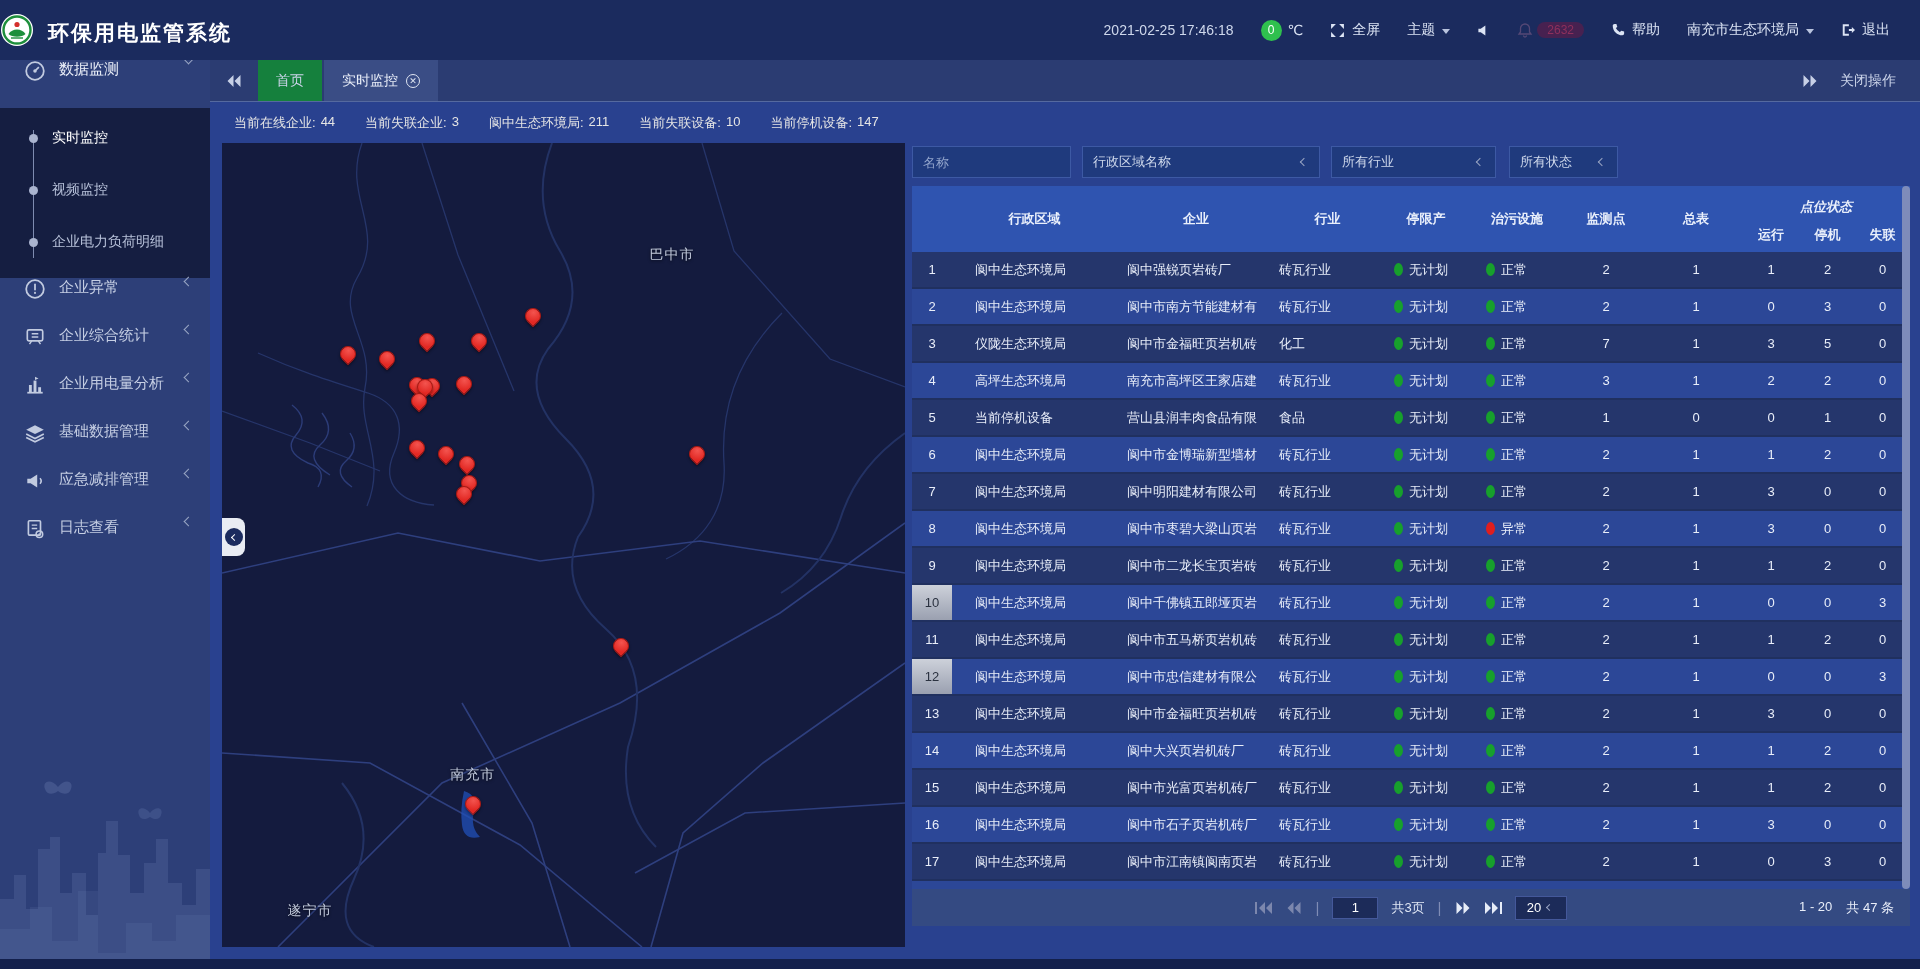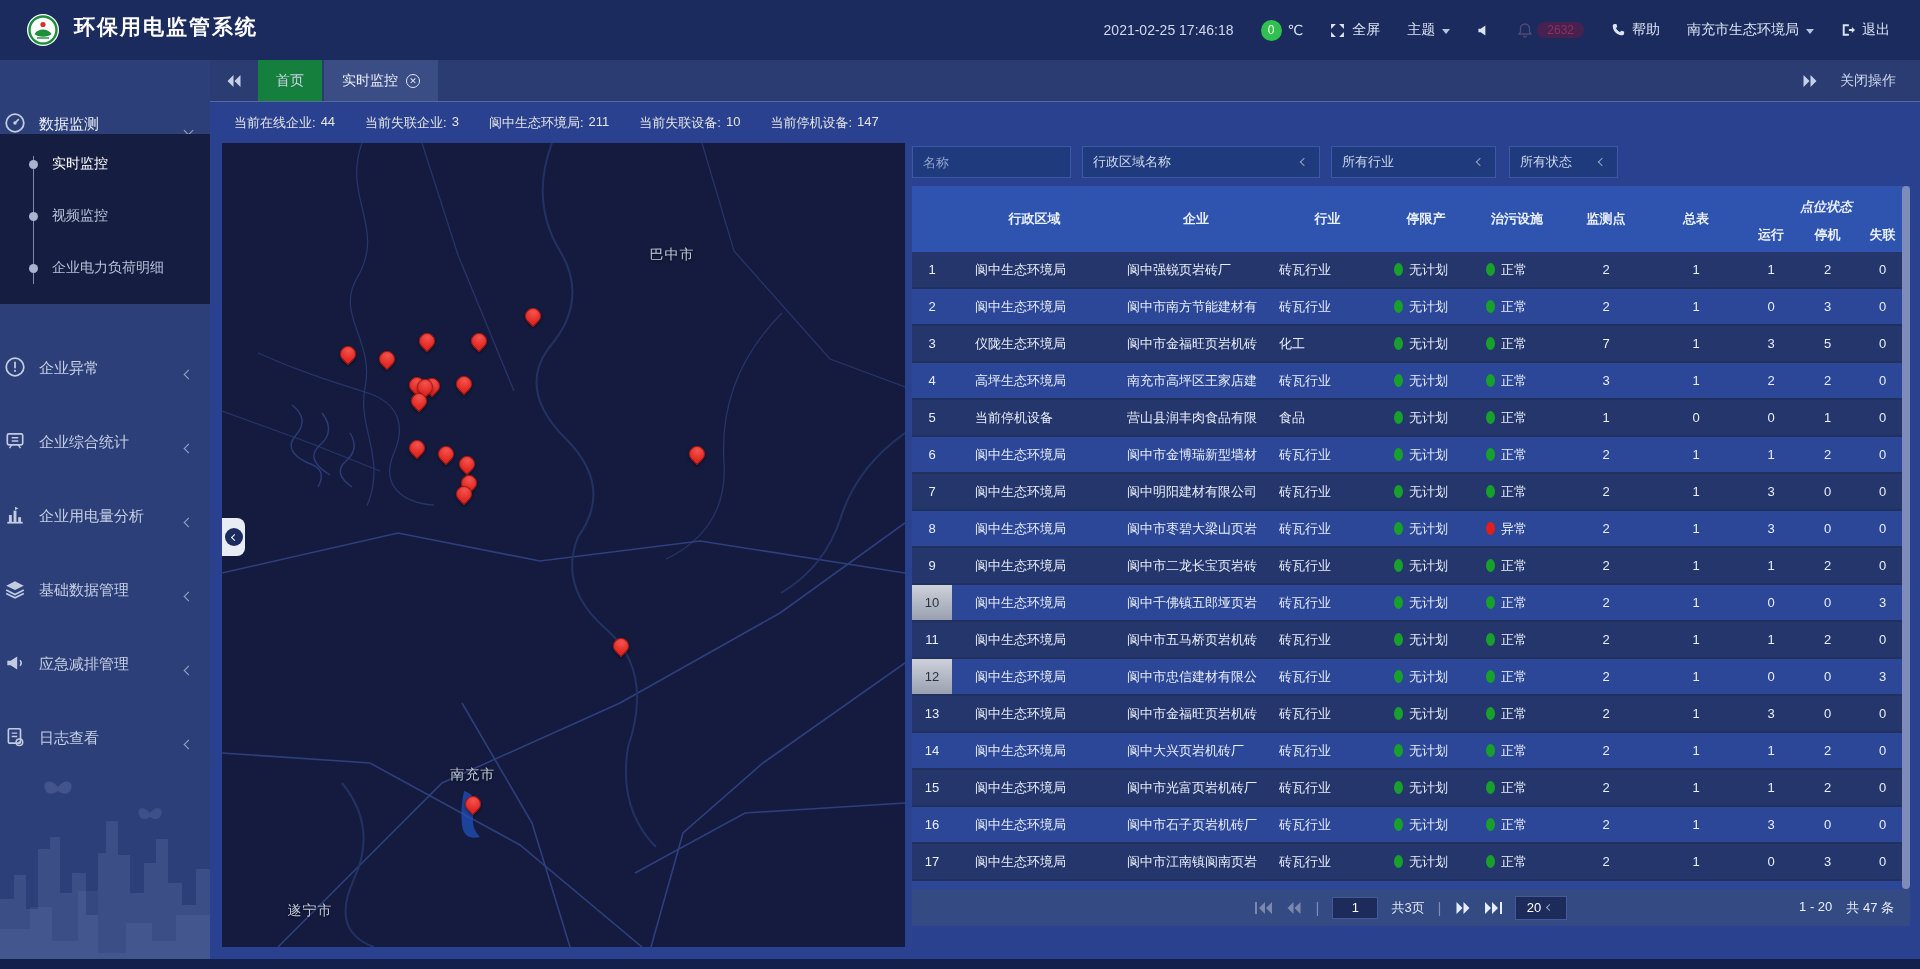--- a/index.html
+++ b/index.html
@@ -3,40 +3,40 @@
 <meta charset="utf-8">
 <style>
   html,body{margin:0;padding:0;background:#0b1434;}
   *{box-sizing:border-box;}
   .screen{position:relative;width:1920px;height:969px;background:#29418f;overflow:hidden;
           font-family:"Liberation Sans","DejaVu Sans",sans-serif;}
 
   
   .topbar{position:absolute;top:0;left:0;width:100%;height:60px;background:#1b2b5e;
           display:flex;align-items:center;color:#e8edf8;z-index:30;}
-  .brand{display:flex;align-items:flex-start;gap:14px;padding-left:26px;min-width:430px;}
+  .brand{display:flex;align-items:flex-end;gap:14px;min-width:430px;}
   .logo{width:34px;height:34px;flex:0 0 auto;}
   .app-title{font-size:21px;font-weight:bold;letter-spacing:2px;color:#ffffff;}
   .top-right{margin-left:auto;display:flex;align-items:center;gap:27px;padding-right:30px;
              font-size:14px;color:#dce4f4;white-space:nowrap;}
   .tr-item{display:flex;align-items:center;gap:7px;cursor:pointer;}
   .datetime{color:#cfd8ec;}
   .temp{display:flex;align-items:center;gap:6px;}
   .temp-badge{width:21px;height:21px;border-radius:50%;background:#2fc04e;color:#fff;
               font-size:12px;display:flex;align-items:center;justify-content:center;}
   .caret{display:inline-block;width:0;height:0;border-left:4px solid transparent;
          border-right:4px solid transparent;border-top:5px solid #b9c4de;margin-top:2px;}
   .bell-wrap{display:flex;align-items:center;gap:4px;opacity:.95;}
   .bell-ico{color:#584a77;}
   .notif-badge{background:#4a2150;color:#95315c;font-size:12px;padding:1px 10px;border-radius:9px;}
   svg.glyph{display:block;}
 
   
   .sidebar{position:absolute;top:60px;left:0;width:210px;height:909px;background:#2d3f78;overflow:hidden;z-index:20;}
-  .side-item{height:74px;display:flex;align-items:flex-end;padding:0 16px 0 4px;color:#c6cfe4;
+  .side-item{height:48px;display:flex;align-items:flex-start;padding:0 16px 0 24px;color:#c6cfe4;
              font-size:15px;cursor:pointer;position:relative;}
   .side-item.open{color:#eef2fb;}
   .side-item .s-ico{width:22px;height:22px;margin-right:13px;color:#c2cbe0;flex:0 0 auto;}
   .side-item .s-ico svg{width:22px;height:22px;}
   .side-item .s-lbl{flex:1;}
   .chev{display:inline-block;width:7px;height:7px;border-left:1.6px solid #9aa6c4;
         border-bottom:1.6px solid #9aa6c4;transform:rotate(45deg);margin-right:2px;}
   .chev.down{transform:rotate(-45deg);margin-top:-4px;}
   .side-sub{background:#151e41;position:relative;padding:4px 0 10px 0;}
   .side-sub .rail{position:absolute;left:33px;top:22px;bottom:20px;width:1px;background:#7e8bb0;}

